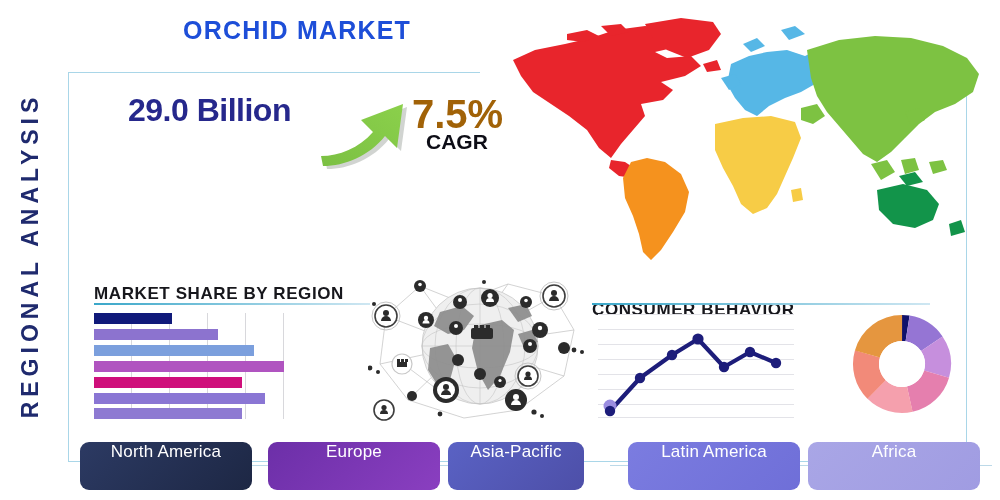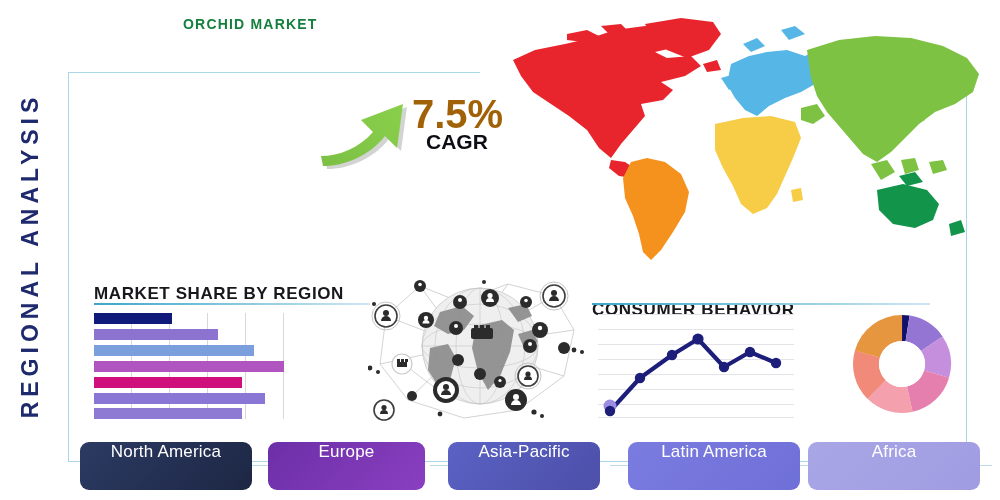--- a/index.html
+++ b/index.html
@@ -16,21 +16,21 @@
   }
   .side-label span{
     transform:rotate(-90deg);white-space:nowrap;
     font-size:23px;font-weight:700;letter-spacing:5px;color:#1f2a6e;
     font-family:"Liberation Sans",sans-serif;
   }
 
   
   .main-title{
     position:absolute;left:183px;top:16px;
-    font-size:14px;font-weight:700;letter-spacing:1.2px;color:#15803d;
+    font-size:25px;font-weight:700;letter-spacing:1.2px;color:#1d4ed8;
     font-family:"Liberation Sans",sans-serif;
   }
 
   
   .frame{
     position:absolute;left:68px;top:72px;width:899px;height:390px;
     border:1.4px solid #a9d6e8;border-right:1.4px solid #a9d6e8;
     box-sizing:border-box;background:transparent;pointer-events:none;
   }
   .frame-mask-top{position:absolute;left:480px;top:66px;width:500px;height:14px;background:#fff;}
@@ -102,20 +102,21 @@
   <div class="side-label">
     <span>REGIONAL ANALYSIS</span>
   </div>
 
   <div class="main-title">ORCHID MARKET</div>
 
   <div class="frame"></div>
   <div class="frame-mask-top"></div>
 
   <div class="kpi">
+    <div class="kpi-value">29.0 Billion</div>
     <div class="arrow-wrap">
       <svg width="110" height="88" viewBox="0 0 110 88">
         <defs>
           <linearGradient id="agr" x1="0" y1="1" x2="1" y2="0">
             <stop offset="0" stop-color="#7bc043"></stop>
             <stop offset="1" stop-color="#8bd04b"></stop>
           </linearGradient>
         </defs>
         <path d="M4,74 C22,74 42,66 56,50 L44,38 L86,22 L80,66 L68,54 C52,74 28,84 6,84 Z" fill="#9aa09a" opacity="0.45" transform="translate(4,3)"></path>
         <path d="M4,74 C22,74 42,66 56,50 L44,38 L86,22 L80,66 L68,54 C52,74 28,84 6,84 Z" fill="url(#agr)"></path>
@@ -388,24 +389,24 @@
   <div class="regions">
     <div class="region-link" style="left:170px;width:18px;"></div>
     <div class="region-link" style="left:350px;width:18px;"></div>
     <div class="region-link" style="left:530px;width:18px;"></div>
     <div class="region-link" style="left:710px;width:18px;"></div>
     <div class="region-link" style="left:890px;width:22px;"></div>
 
     <div class="region-btn" style="left:0;width:172px;background:linear-gradient(135deg,#2c3a63,#1d2744);">
       <span>North America</span>
     </div>
-    <div class="region-btn" style="left:188px;width:157px;background:linear-gradient(135deg,#6c2fa8,#8a3fc0);">
+    <div class="region-btn" style="left:188px;width:172px;background:linear-gradient(135deg,#6c2fa8,#8a3fc0);">
       <span>Europe</span>
     </div>
-    <div class="region-btn" style="left:368px;width:152px;background:linear-gradient(135deg,#5a62c4,#4d4fa8);">
+    <div class="region-btn" style="left:368px;width:136px;background:linear-gradient(135deg,#5a62c4,#4d4fa8);">
       <span>Asia-Pacific</span>
     </div>
     <div class="region-btn" style="left:548px;width:172px;background:linear-gradient(135deg,#7b7ce0,#6f6fd8);">
       <span>Latin America</span>
     </div>
     <div class="region-btn" style="left:728px;width:172px;background:linear-gradient(135deg,#a9a6e6,#a09ce2);">
       <span>Africa</span>
     </div>
   </div>
 

